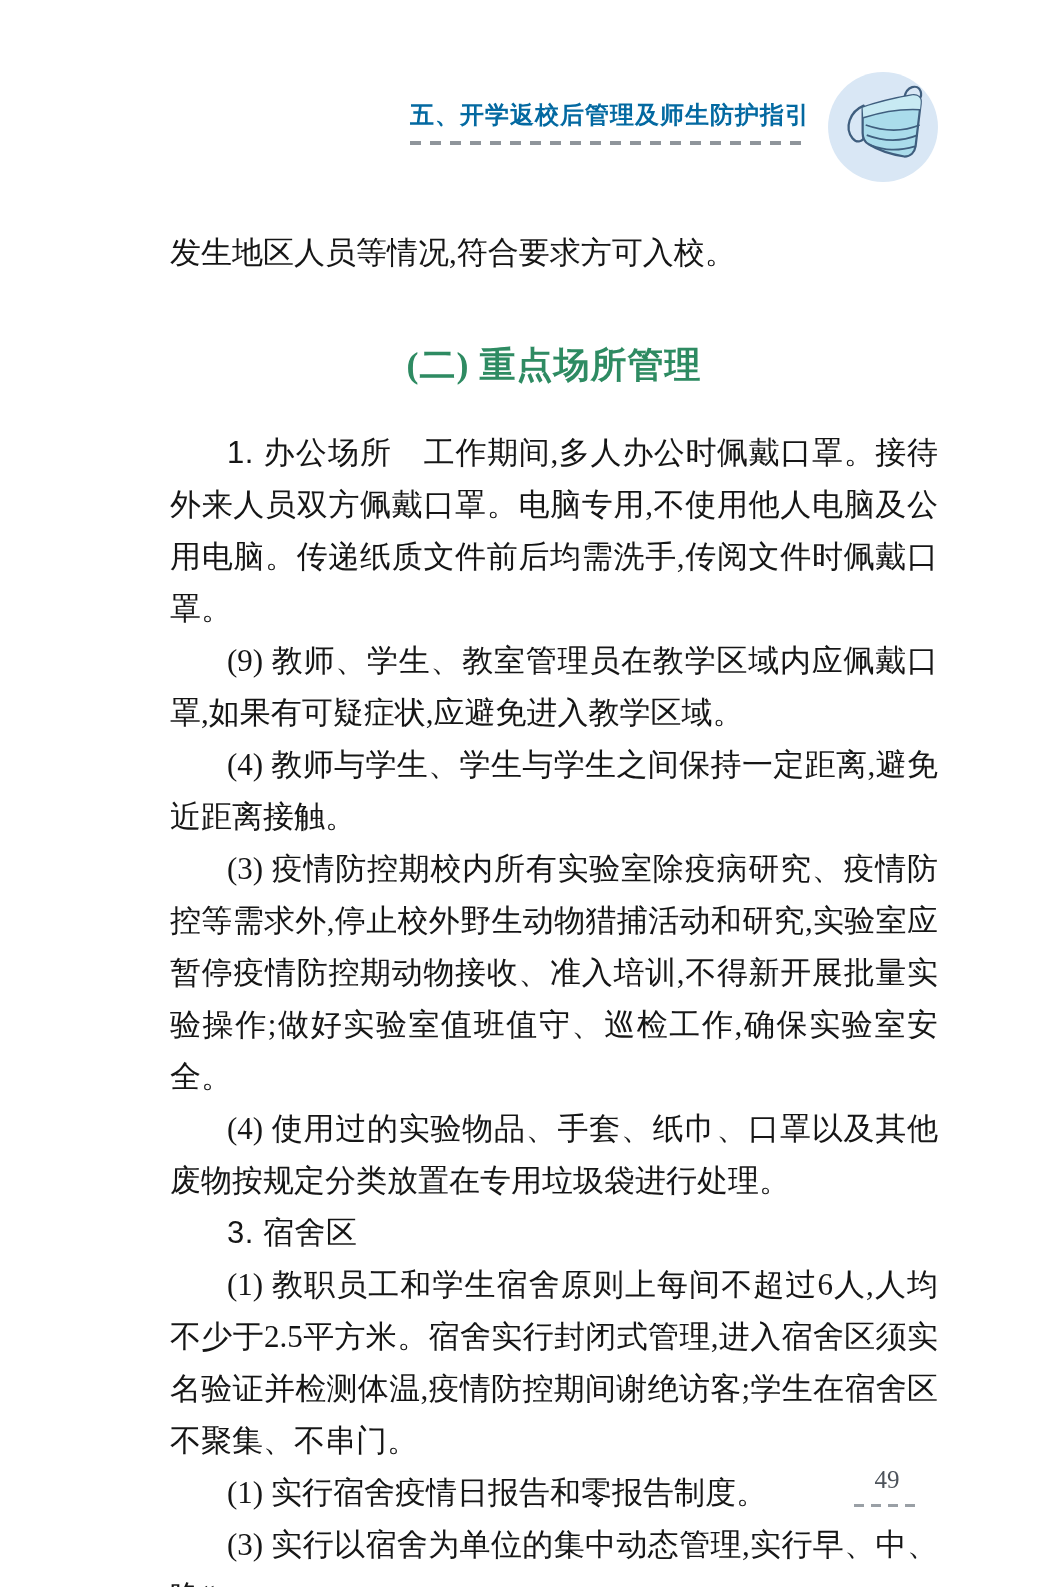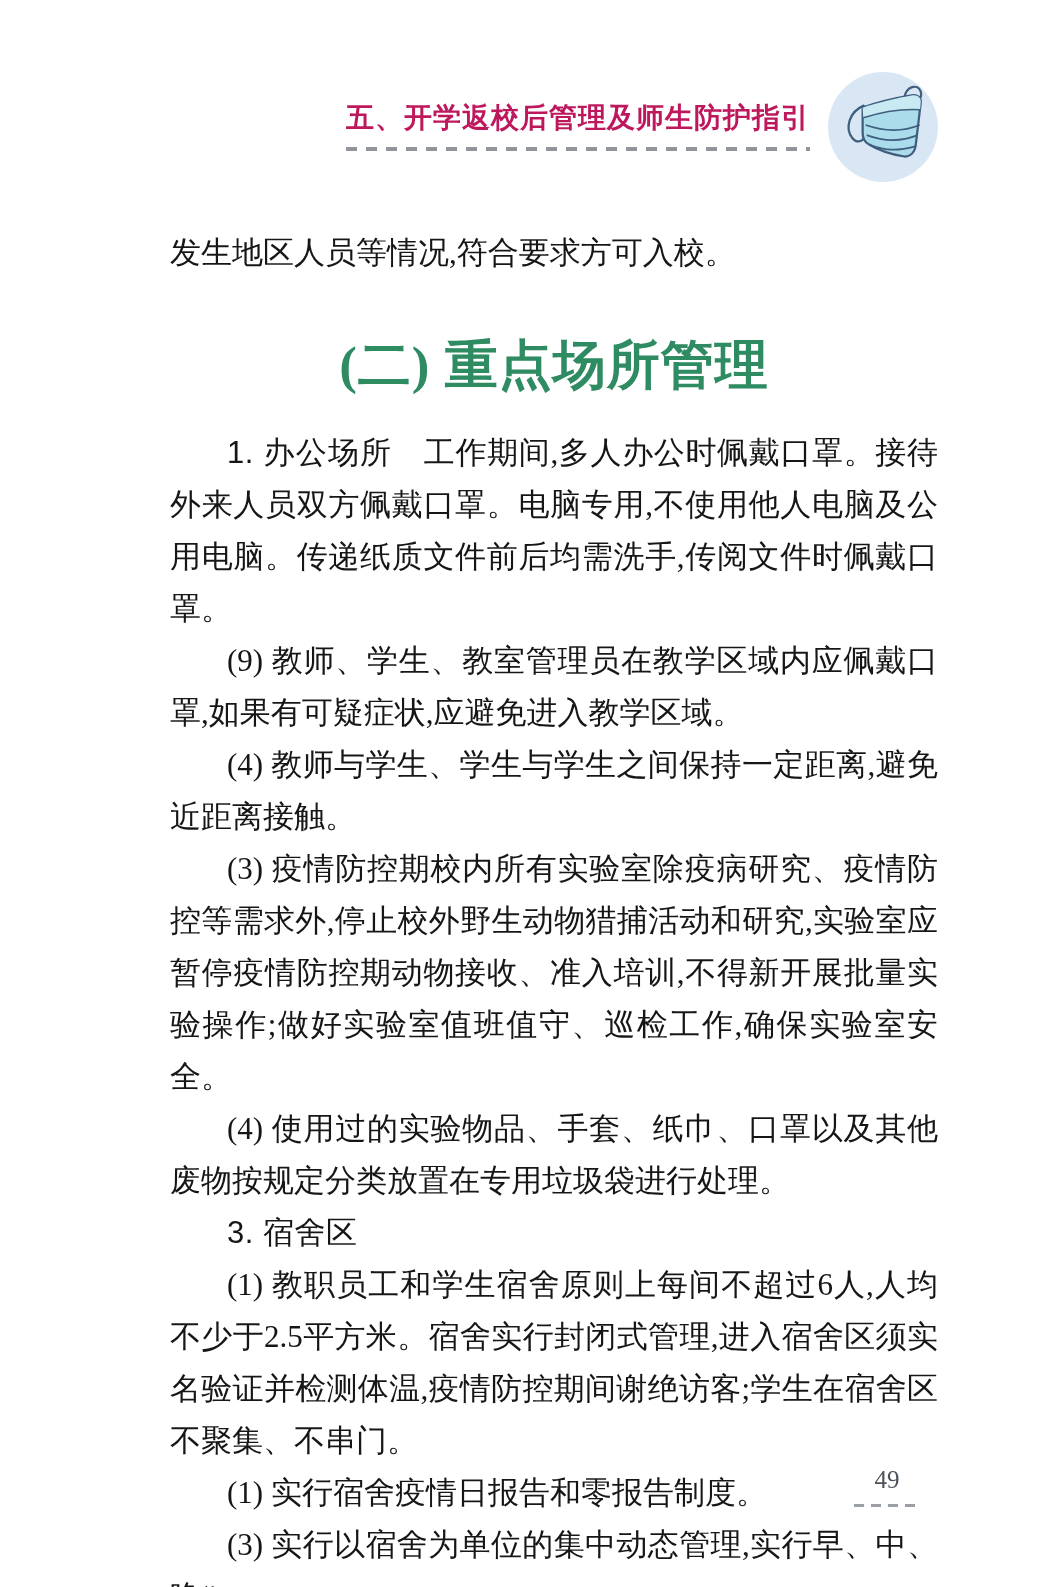--- a/index.html
+++ b/index.html
@@ -9,41 +9,41 @@
     background:#ffffff;
     font-family:"Liberation Serif","DejaVu Serif",serif;
     color:#161616;
     overflow:hidden;
   }
 
   
   .header { position:relative; height:190px; }
   .title-wrap { position:absolute; top:99px; right:248px; }
   .chapter-title {
-    font-size:28px; font-weight:bold; color:#be185d;
+    font-size:24px; font-weight:bold; color:#0369a1;
     letter-spacing:1px; white-space:nowrap;
     font-family:"Liberation Serif","DejaVu Serif",serif;
   }
   .header-dash {
     margin-top:10px; height:4px;
     background:repeating-linear-gradient(to right,#8f959b 0 11px,transparent 11px 20px);
   }
   .mask-badge { position:absolute; top:70px; right:118px; width:114px; height:114px; }
 
   
   .content {
     margin:0 120px 0 170px;
     font-size:31px; line-height:52px;
     text-align:justify;
   }
   .intro { margin:37px 0 0 0; }
   .section-heading {
     margin:57px 0 33px 0;
     text-align:center;
-    font-size:53px; line-height:58px;
+    font-size:36px; line-height:58px;
     font-weight:bold;
     color:#2e8b62;
     letter-spacing:1px;
   }
   p.para { margin:0; text-indent:57px; }
   .lead {
     font-family:"Liberation Sans","DejaVu Sans",sans-serif;
     font-weight:normal;
     letter-spacing:0.5px;
   }

